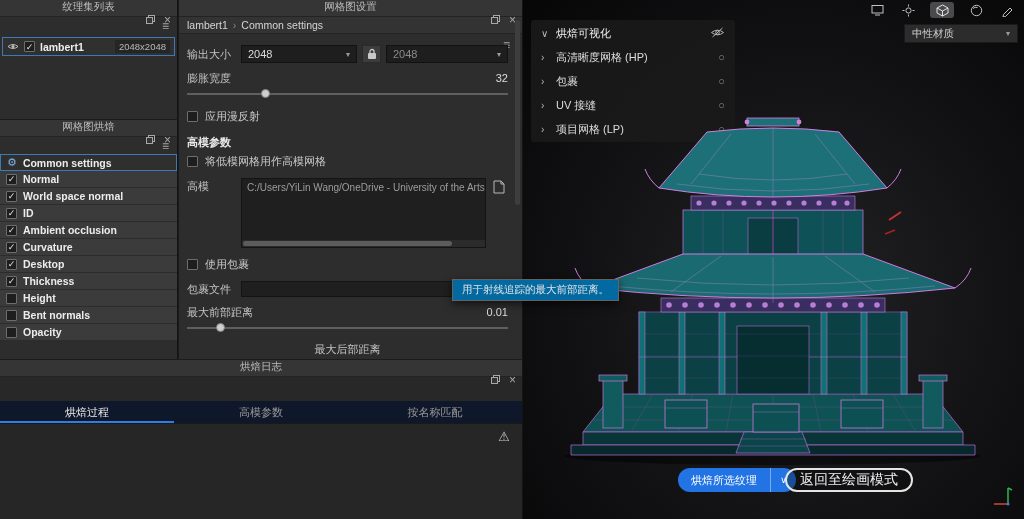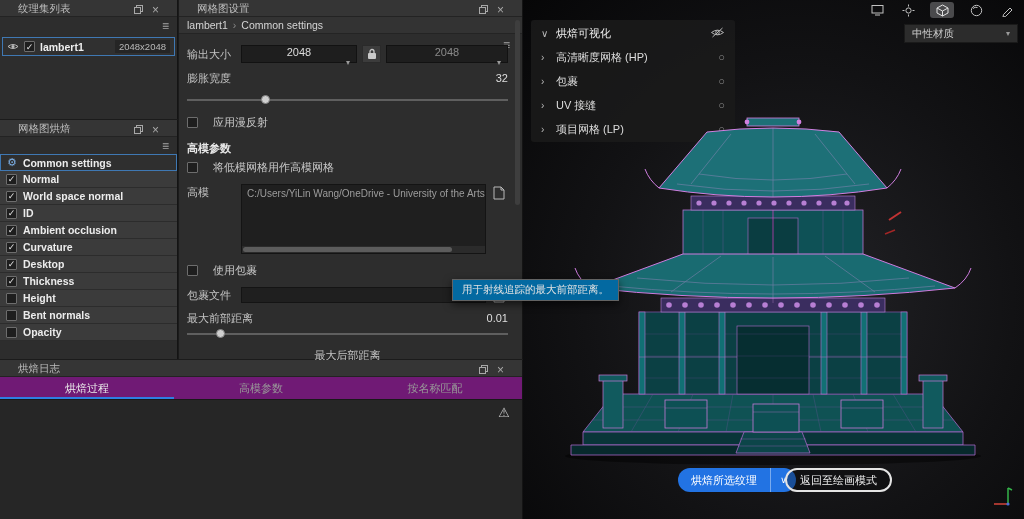--- a/index.html
+++ b/index.html
@@ -6,21 +6,21 @@
   html,body { background:#101010; }
   .app {
     position:relative; width:1024px; height:519px; overflow:hidden;
     background:#1b1b1b; color:#c8c8c8;
     font-family:"Liberation Sans","DejaVu Sans",sans-serif; font-size:11px;
   }
   
   .panel { position:absolute; background:#2d2d2d; border-right:1px solid #141414; }
   .titlebar {
     height:17px; background:#353535; border-bottom:1px solid #232323;
-    display:flex; align-items:flex-end; padding:0 18px; font-size:10.5px; color:#bdbdbd;
+    display:flex; align-items:center; padding:0 6px; font-size:10.5px; color:#bdbdbd;flex-direction:column;
   }
   .tb-icons { margin-left:auto; display:flex; gap:9px; align-items:center; }
   .tb-x { color:#a8a8a8; font-size:12px; line-height:1; cursor:default; }
   .undock { display:inline-block; }
   .toolrow { height:17px; display:flex; justify-content:flex-end; align-items:center; padding:0 8px; }
   .filt { color:#a5a5a5; font-size:12px; }
   
   .cb {
     width:11px; height:11px; flex:none; background:#1e1e1e; border:1px solid #6d6d6d;
     display:inline-flex; align-items:center; justify-content:center;
@@ -52,51 +52,51 @@
   }
   .bc-sep { color:#8a8a8a; }
   .bc-item { color:#d5d5d5; }
   .s-filter { position:absolute; right:12px; top:38px; color:#a5a5a5; font-size:12px; }
   .s-content { padding:4px 14px 0 8px; position:relative; }
   .s-row { display:flex; align-items:center; margin:7px 0;justify-content:center; }
   .s-row.top { align-items:flex-start; }
   .s-label { width:54px; flex:none; color:#c3c3c3; padding-top:1px; }
   .dd {
     height:18px; background:#1e1e1e; border:1px solid #121212;
-    display:flex; align-items:center; padding:0 6px; color:#dcdcdc; min-width:0;flex-direction:column;
+    display:flex; align-items:center; padding:0 6px; color:#dcdcdc; min-width:0;
   }
   .dd .car { margin-left:auto; color:#9a9a9a; font-size:8px; padding-left:6px; }
   .dd.dim { color:#8a8a8a; }
   .lockbtn { width:19px; height:18px; flex:none; background:#3c3c3c; border:1px solid #2a2a2a;
     margin:0 5px; display:flex; align-items:center; justify-content:center; }
   .val { margin-left:auto; color:#dedede; }
   .slider { position:relative; height:12px; margin:2px 0 6px 0; }
   .slider .track { position:absolute; left:0; right:0; top:5px; height:2px; background:#5f5f5f; }
   .slider .thumb { position:absolute; top:1px; width:9px; height:9px; border-radius:50%;
     background:#cfcfcf; border:1px solid #828282; }
-  .cb-row { display:flex; align-items:center; gap:15px; margin:9px 0; color:#c9c9c9; }
+  .cb-row { display:flex; align-items:center; gap:7px; margin:9px 0; color:#c9c9c9; }
   .sec-title { font-weight:bold; color:#e8e8e8; margin:11px 0 3px 0; }
   .txtarea {
     flex:1; height:70px; background:#1f1f1f; border:1px solid #141414; position:relative;
     padding:3px 5px; color:#9c9c9c; font-size:10px; white-space:nowrap; overflow:hidden;
   }
   .hscroll { position:absolute; left:0; right:0; bottom:0; height:7px; background:#2b2b2b; }
   .hthumb { position:absolute; left:1px; top:1px; height:5px; width:86%; background:#5c5c5c; border-radius:3px; }
   .sideic { width:18px; flex:none; display:flex; justify-content:center; padding-top:2px; margin-left:4px; }
   .input { flex:1; height:16px; background:#1f1f1f; border:1px solid #141414; }
   .vscroll { position:absolute; right:2px; top:20px; width:5px; height:185px; background:#3e3e3e; border-radius:3px; }
   
   .tooltip {
     position:absolute; left:452px; top:279px; z-index:60;
     background:#0369a1; border:1px solid #636363; color:#e2e2e2;
     padding:3px 9px; font-size:10.5px; box-shadow:0 3px 8px rgba(0,0,0,.6); white-space:nowrap;
   }
   
   .p-log { left:0; top:360px; width:523px; height:159px; border-right:1px solid #141414; background:#282828; }
-  .tabs { display:flex; height:23px; background:#701a75; border-bottom:1px solid #191919; }
+  .tabs { display:flex; height:23px; background:#0f172a; border-bottom:1px solid #191919;margin-top:24px; }
   .tab { flex:1; display:flex; align-items:center; justify-content:center;
     color:#999; font-size:11px; position:relative; }
   .tab.active { color:#e9e9e9; }
   .tab.active::after { content:""; position:absolute; left:0; right:0; bottom:0; height:2px; background:#2e7fe3; }
   .log-body { position:relative; height:119px; background:#262626; }
   .warn { position:absolute; right:12px; top:5px; color:#c9c9c9; font-size:13px; }
   .log-empty { position:absolute; width:100%; top:58px; text-align:center; color:#8b8b8b; }
   
   .vp { position:absolute; left:523px; top:0; width:501px; height:519px; overflow:hidden;
     background:radial-gradient(ellipse at 55% 58%, #232327 0%, #121214 55%, #060607 100%); }
@@ -117,21 +117,21 @@
     display:inline-flex; align-items:center; justify-content:center;
     font-size:8px; color:#b5b5b5; font-style:italic; }
   .model { position:absolute; left:18px; top:92px; width:462px; height:386px; }
   .bake-btn { position:absolute; left:155px; top:468px; height:24px; display:flex;
     border-radius:12px; overflow:hidden; background:#2273e3; color:#fff; font-size:11px; }
   .bake-main { padding:0 13px; display:flex; align-items:center; }
   .bake-dd { width:26px; display:flex; align-items:center; justify-content:center;
     border-left:1px solid rgba(255,255,255,.4); font-size:9px; }
   .return-btn { position:absolute; left:262px; top:468px; height:24px; padding:0 13px;
     border:2px solid #e4e4e4; border-radius:13px; display:flex; align-items:center;
-    color:#f0f0f0; background:rgba(8,8,8,.35); font-size:11px; }
+    color:#f0f0f0; background:rgba(8,8,8,.35); font-size:14px; }
   .axis { position:absolute; right:8px; bottom:8px; }
 </style>
 </head>
 <body>
 
 <div class="app">
 
   <div class="panel p-texsets">
     <div class="titlebar">
       <span>纹理集列表</span>
@@ -249,21 +249,21 @@
               <rect x="1" y="5" width="8" height="6" rx="1" fill="#c9c9c9"></rect>
               <path d="M3 5 V3.5 a2 2 0 0 1 4 0 V5" fill="none" stroke="#c9c9c9" stroke-width="1.3"></path>
             </svg>
         </span>
         <div class="dd dim" style="flex:1">
           <span>2048</span>
           <span class="car">▾</span>
         </div>
       </div>
 
-      <div class="s-row" style="margin-bottom:8px">
+      <div class="s-row" style="margin-bottom:2px">
         <span class="s-label">膨胀宽度</span>
         <span class="val">32</span>
       </div>
       <div class="slider">
         <div class="track"></div>
           <div class="thumb" style="left:23%"></div>
       </div>
       <div class="cb-row">
         <span class="cb"></span>
         <span>应用漫反射</span>

